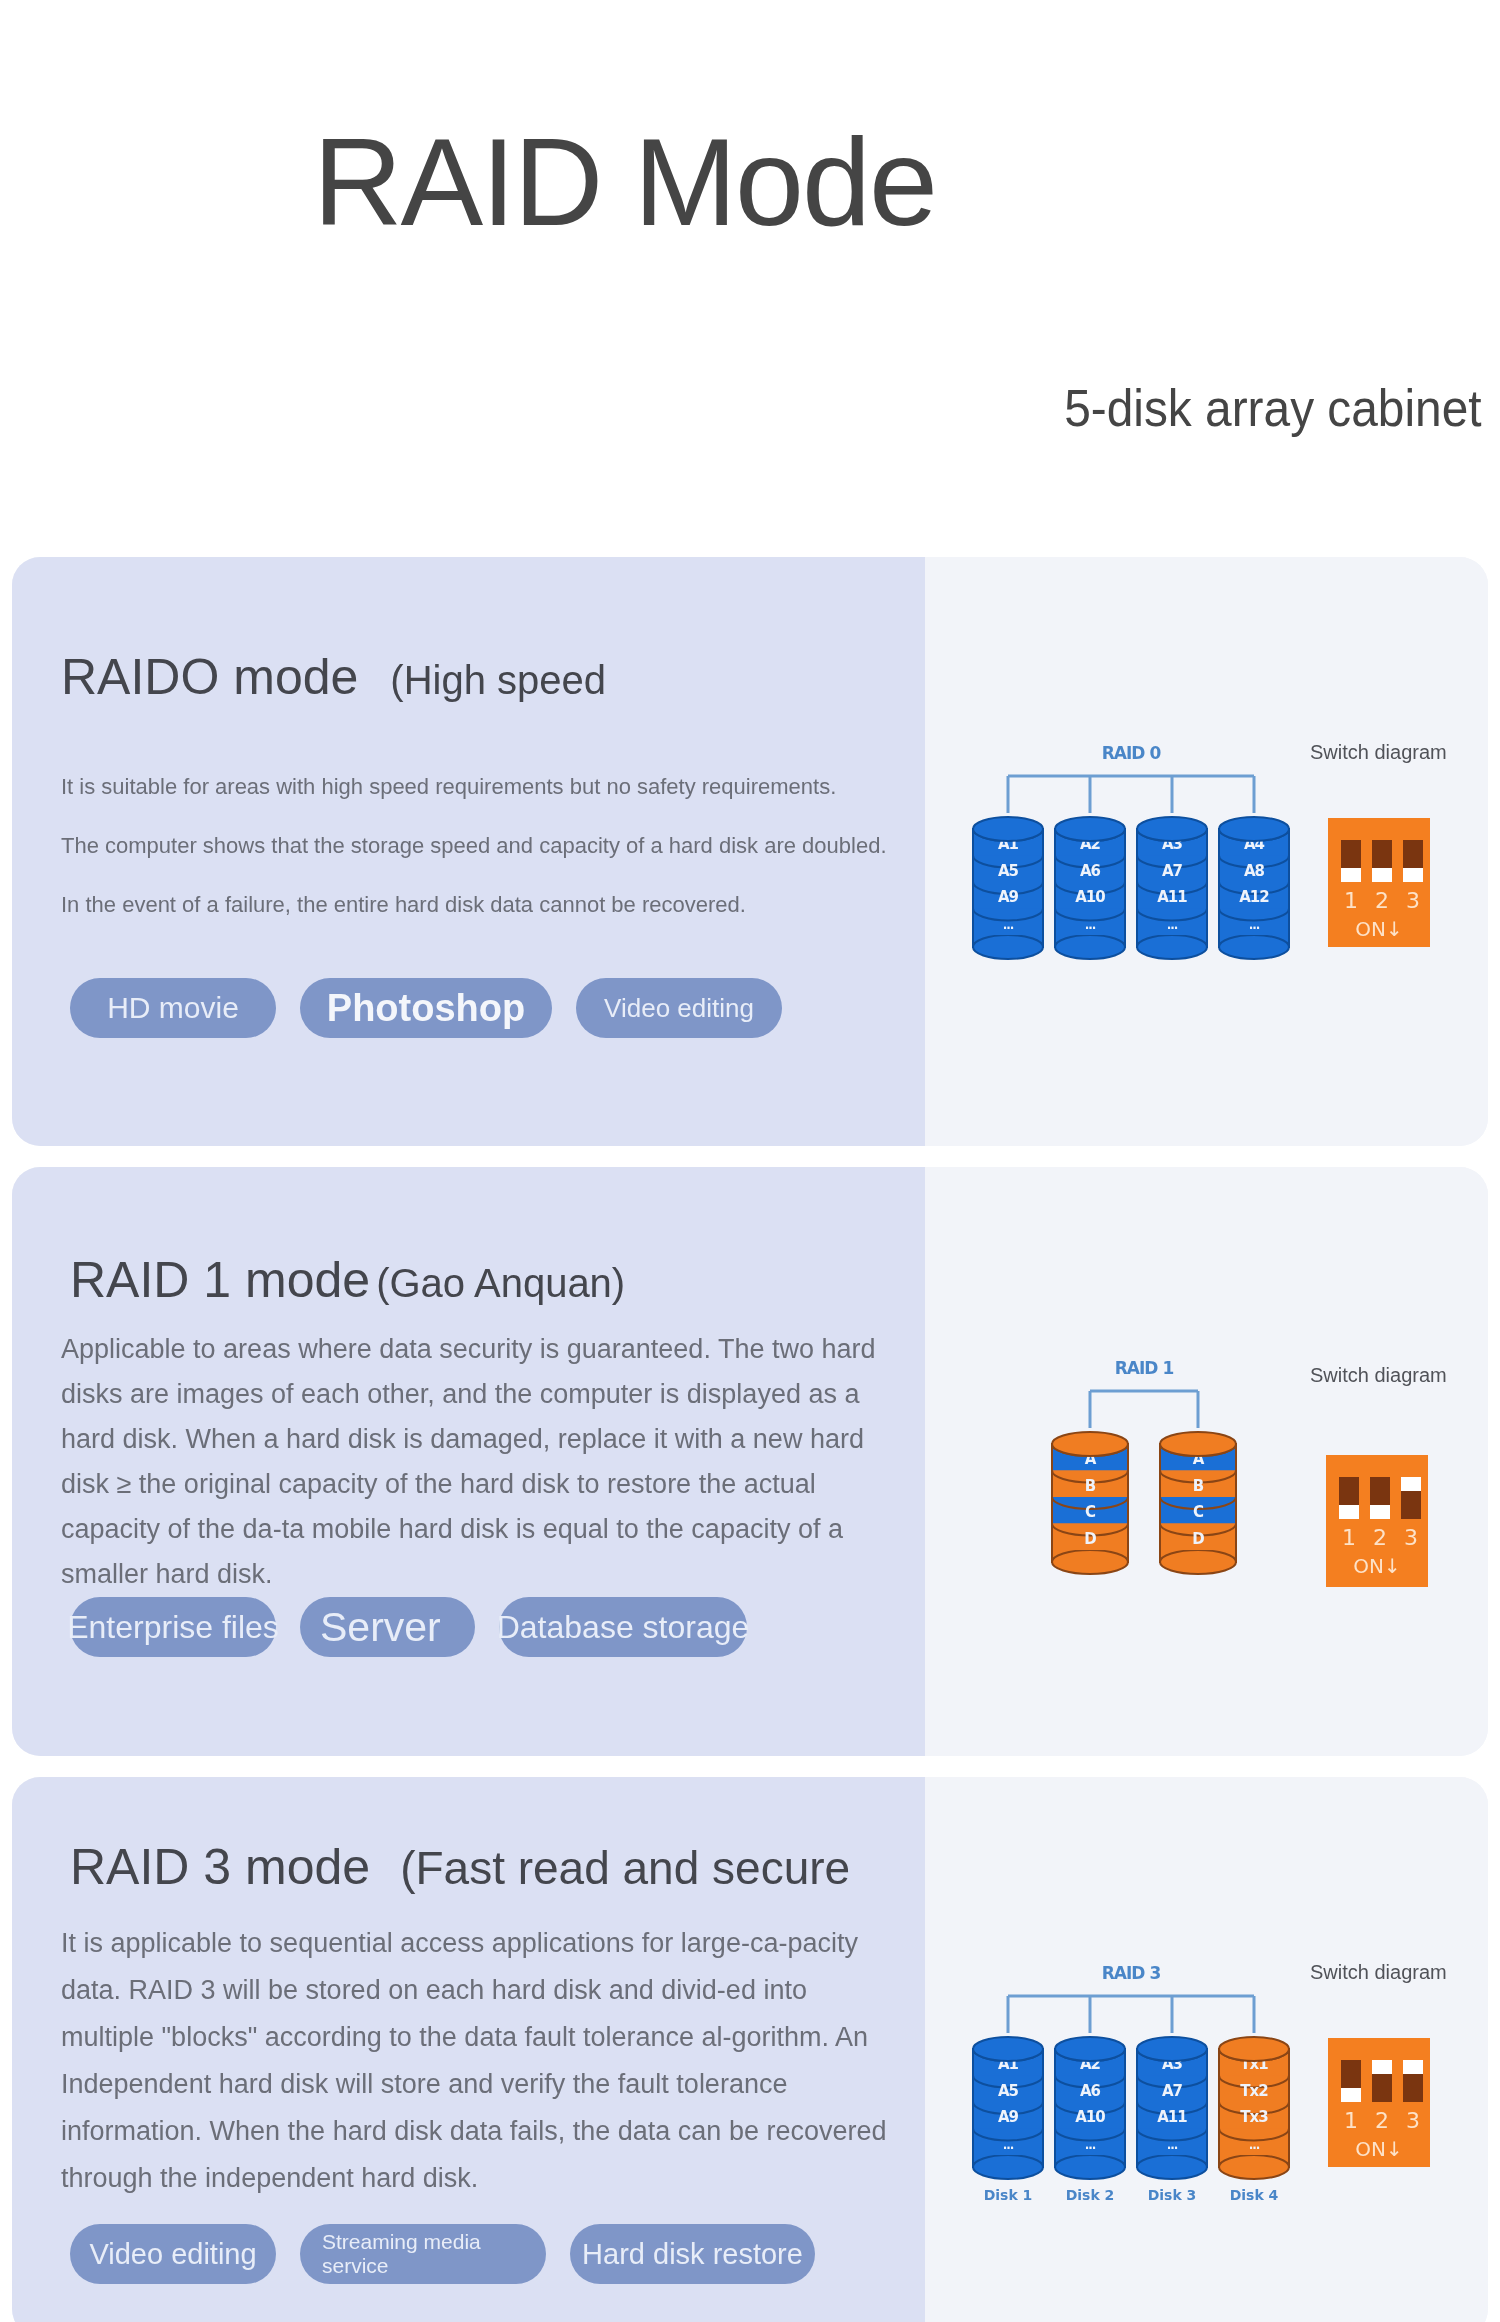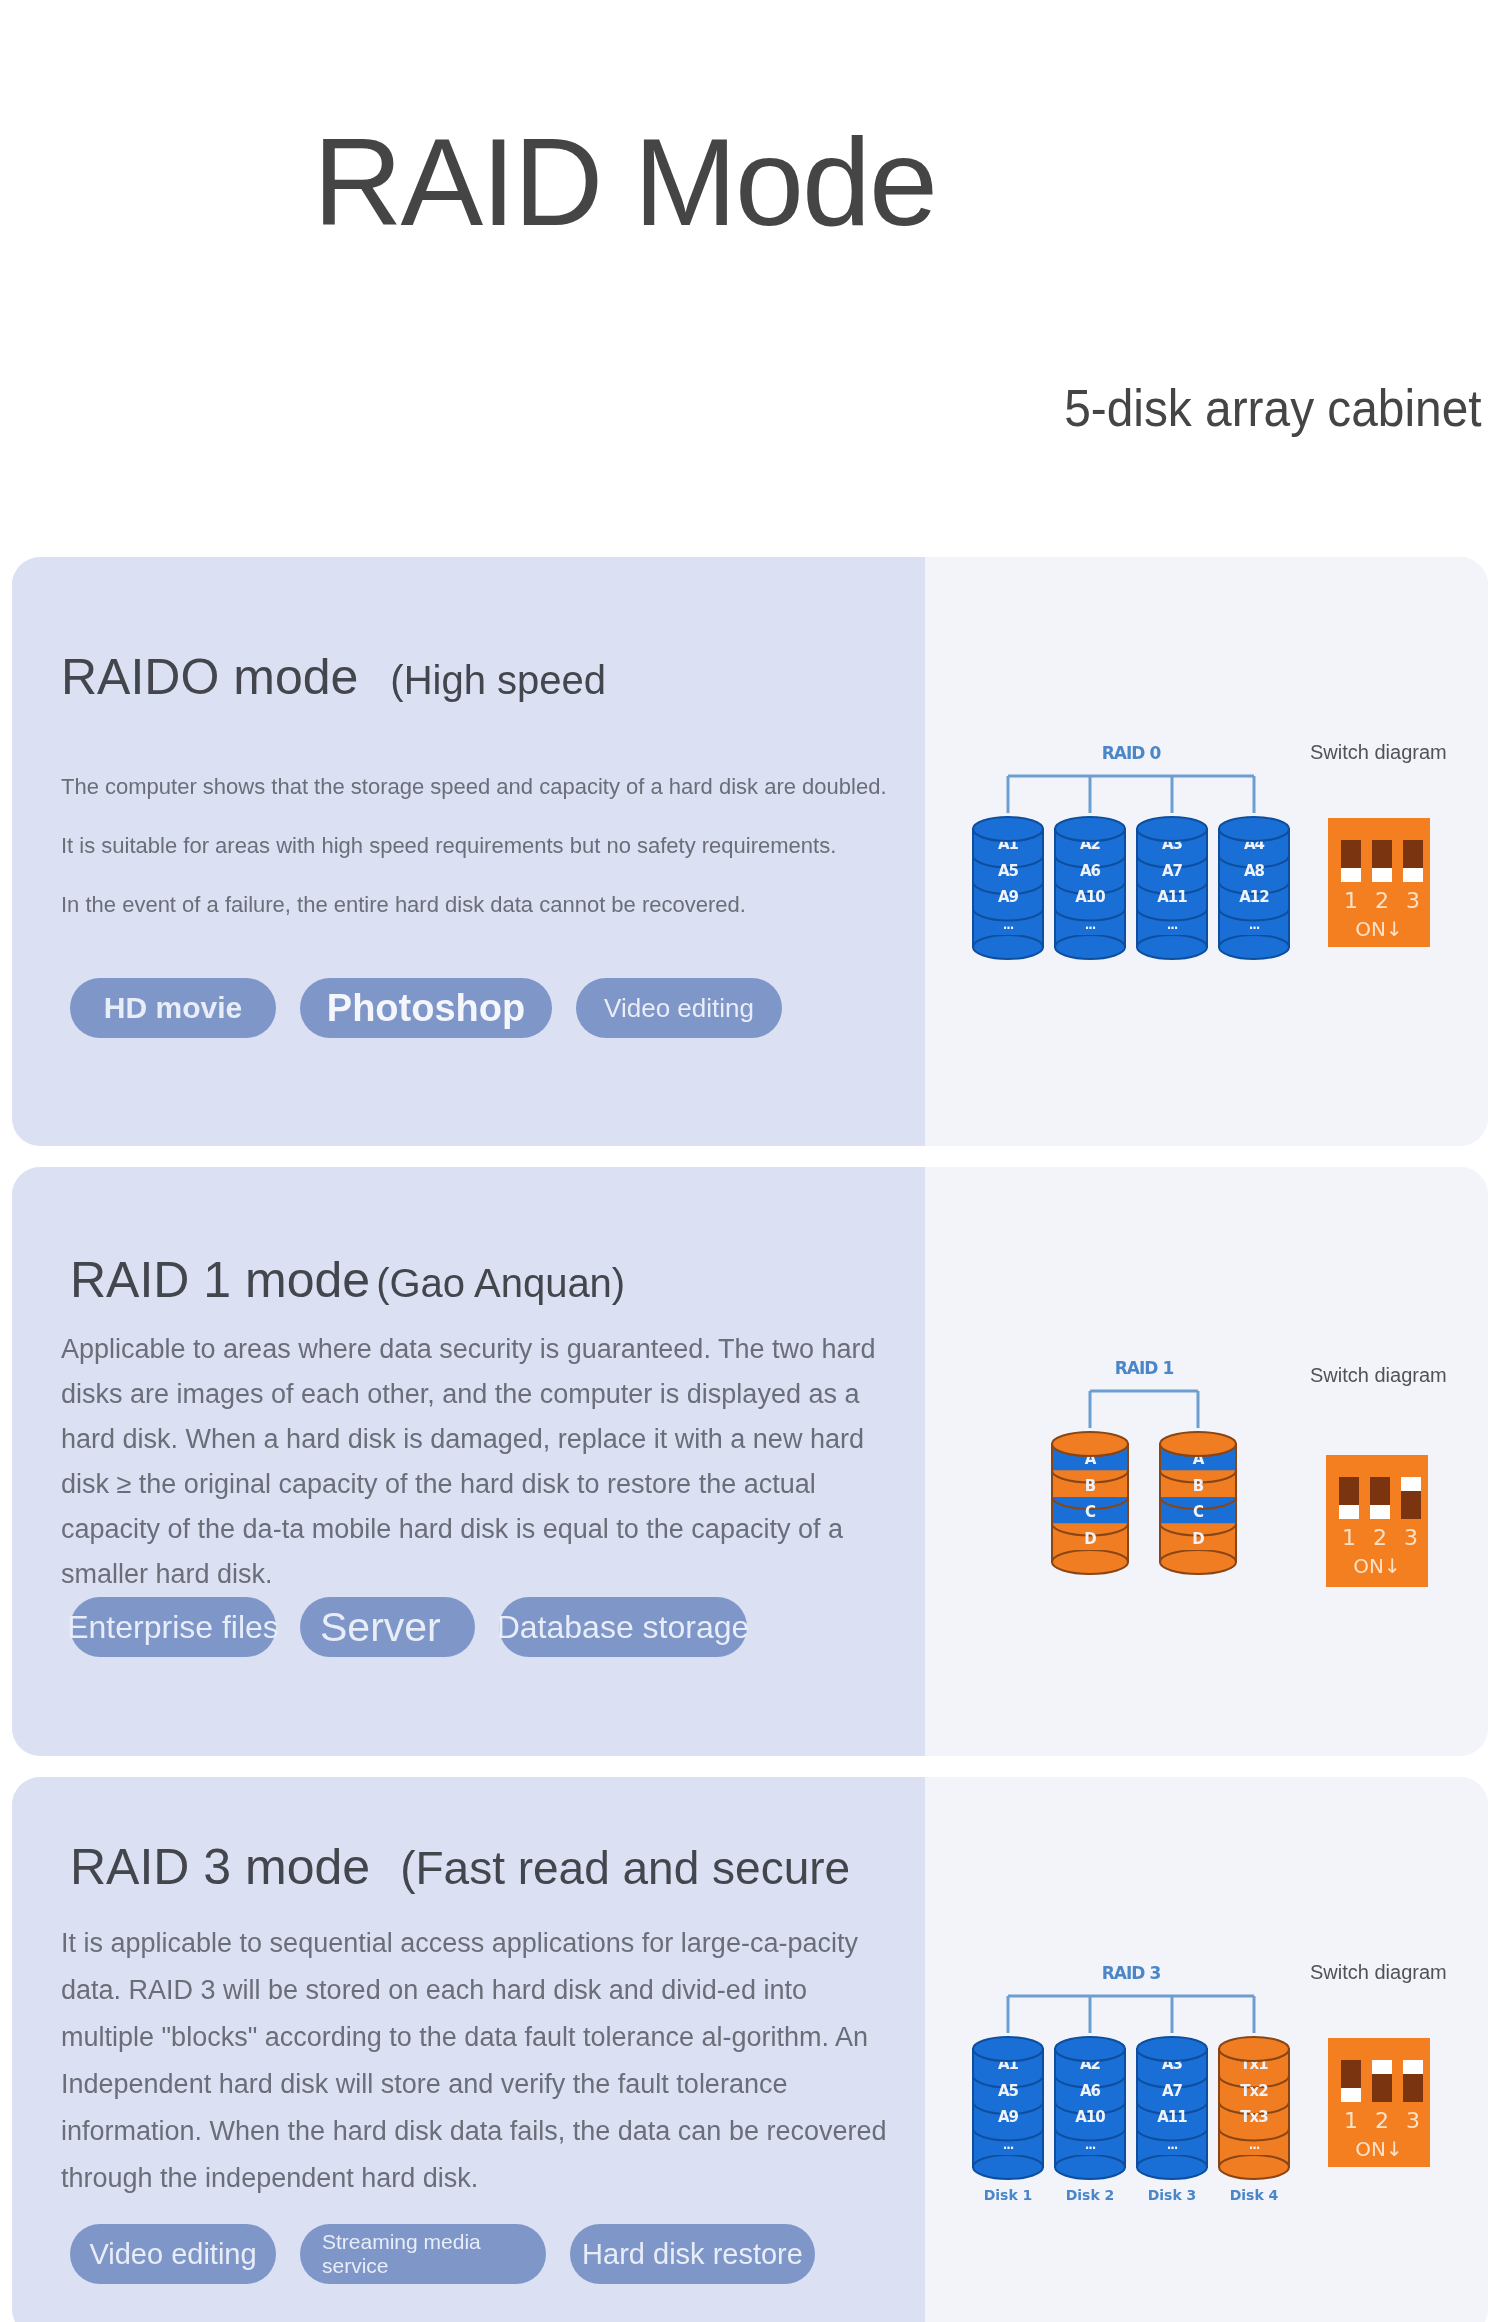--- a/index.html
+++ b/index.html
@@ -40,26 +40,26 @@
 
 <div class="title">RAID Mode</div>
 <div class="subtitle"><span>5-disk array cabinet</span></div>
 
 <section class="card" id="card-0">
   <div class="leftpane">
     <div class="heading" style="left:49px; top:95px;text-align:center;">
       <span class="main">RAIDO mode</span><span class="sub" style="margin-left:32px; font-size:40px;">(High speed</span>
     </div>
     <div class="desc">
+      <p>It is suitable for areas with high speed requirements but no safety requirements.</p>
       <p>The computer shows that the storage speed and capacity of a hard disk are doubled.</p>
-      <p>It is suitable for areas with high speed requirements but no safety requirements.</p>
       <p>In the event of a failure, the entire hard disk data cannot be recovered.</p>
     </div>
     <div class="pills" style="top:421px;">
-      <div class="pill" style="width:206px;font-weight:bold;">HD movie</div>
+      <div class="pill" style="width:206px;">HD movie</div>
       <div class="pill bold" style="width:252px;">Photoshop</div>
       <div class="pill small" style="width:206px; font-size:26px;">Video editing</div>
     </div>
   </div>
   <div class="rightpane"></div>
   <div class="diagram">
       <svg width="563" height="560">
         <text x="206" y="202" text-anchor="middle" font-family="DejaVu Sans, sans-serif" font-weight="bold" font-size="17" fill="#4a86c8" letter-spacing="-1">RAID 0</text>
         <line x1="83" y1="219" x2="329" y2="219" stroke="#6d9ed2" stroke-width="3"></line>
         <line x1="83" y1="219" x2="83" y2="256" stroke="#6d9ed2" stroke-width="3"></line>

